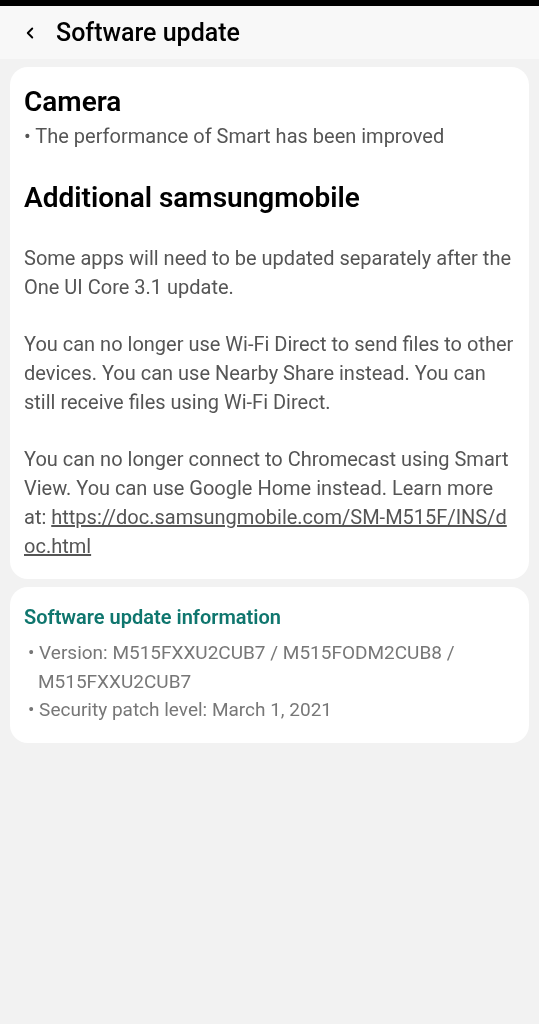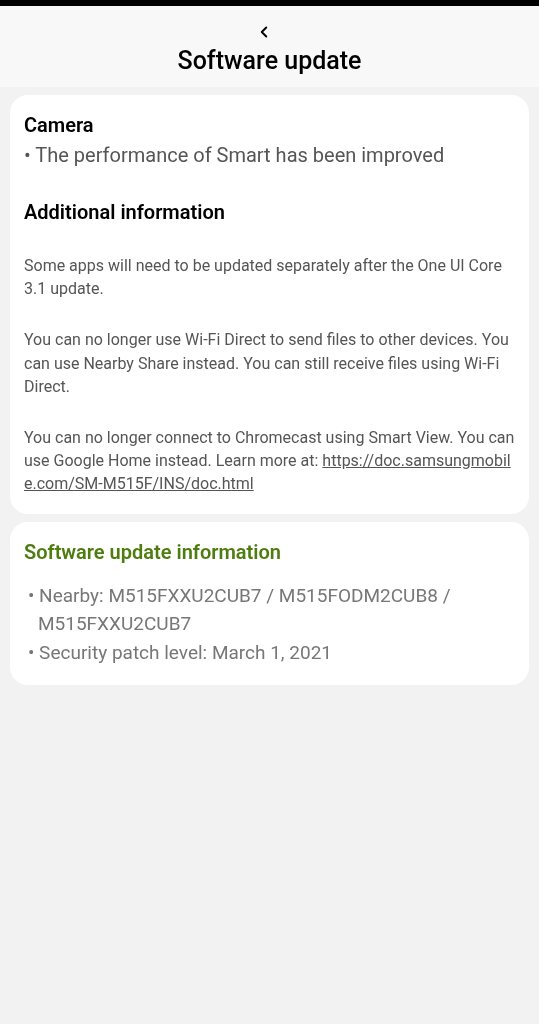--- a/index.html
+++ b/index.html
@@ -11,21 +11,20 @@
     }
     .top-bar {
       height: 6px;
       background: #000;
     }
     .header {
       display: flex;
       align-items: center;
       padding: 12px 16px;
       background: #f8f8f8;
-      flex-direction: column;
     }
     .back-icon {
       width: 28px;
       height: 28px;
       display: flex;
       align-items: center;
       justify-content: center;
       cursor: pointer;
       margin-right: 12px;
     }
@@ -39,47 +38,47 @@
       color: #000;
     }
     .card {
       background: #fff;
       border-radius: 18px;
       margin: 8px 10px;
       padding: 18px 14px;
     }
     .section-heading {
       font-weight: 600;
-      font-size: 20px;
+      font-size: 28px;
       color: #000;
       margin-bottom: 4px;
     }
     .bullet-text {
       font-size: 20px;
       line-height: 1.45;
       color: #555;
       margin-bottom: 4px;
     }
     .para {
-      font-size: 16px;
+      font-size: 20px;
       line-height: 1.45;
       color: #555;
       margin-top: 28px;
     }
     .para-first { margin-top: 30px; }
     .link {
       text-decoration: underline;
       color: #555;
       word-break: break-all;
     }
     .info-heading {
       font-weight: 600;
       font-size: 20px;
-      color: #4d7c0f;
-      margin-bottom: 18px;
+      color: #0f766e;
+      margin-bottom: 10px;
     }
     .info-line {
       font-size: 19px;
       line-height: 1.5;
       color: #777;
       padding-left: 14px;
       text-indent: -10px;
     }
   </style>
 </head>
@@ -93,26 +92,26 @@
       <polyline points="15 18 9 12 15 6"></polyline>
     </svg>
   </div>
   <div class="page-title">Software update</div>
 </div>
 
 <div class="card">
   <div class="section-heading">Camera</div>
   <div class="bullet-text">• The performance of Smart has been improved</div>
 
-  <div class="section-heading" style="margin-top:30px;">Additional information</div>
+  <div class="section-heading" style="margin-top:30px;">Additional samsungmobile</div>
 
   <div class="para para-first">Some apps will need to be updated separately after the One UI Core 3.1 update.</div>
   <div class="para">You can no longer use Wi-Fi Direct to send files to other devices. You can use Nearby Share instead. You can still receive files using Wi-Fi Direct.</div>
   <div class="para">
     <span>You can no longer connect to Chromecast using Smart View. You can use Google Home instead. Learn more at: </span><span class="link">https://doc.samsungmobile.com/SM-M515F/INS/doc.html</span>
   </div>
 </div>
 
 <div class="card">
   <div class="info-heading">Software update information</div>
-  <div class="info-line">• Nearby: M515FXXU2CUB7 / M515FODM2CUB8 / M515FXXU2CUB7</div>
+  <div class="info-line">• Version: M515FXXU2CUB7 / M515FODM2CUB8 / M515FXXU2CUB7</div>
   <div class="info-line">• Security patch level: March 1, 2021</div>
 </div>
 
 </body></html>

